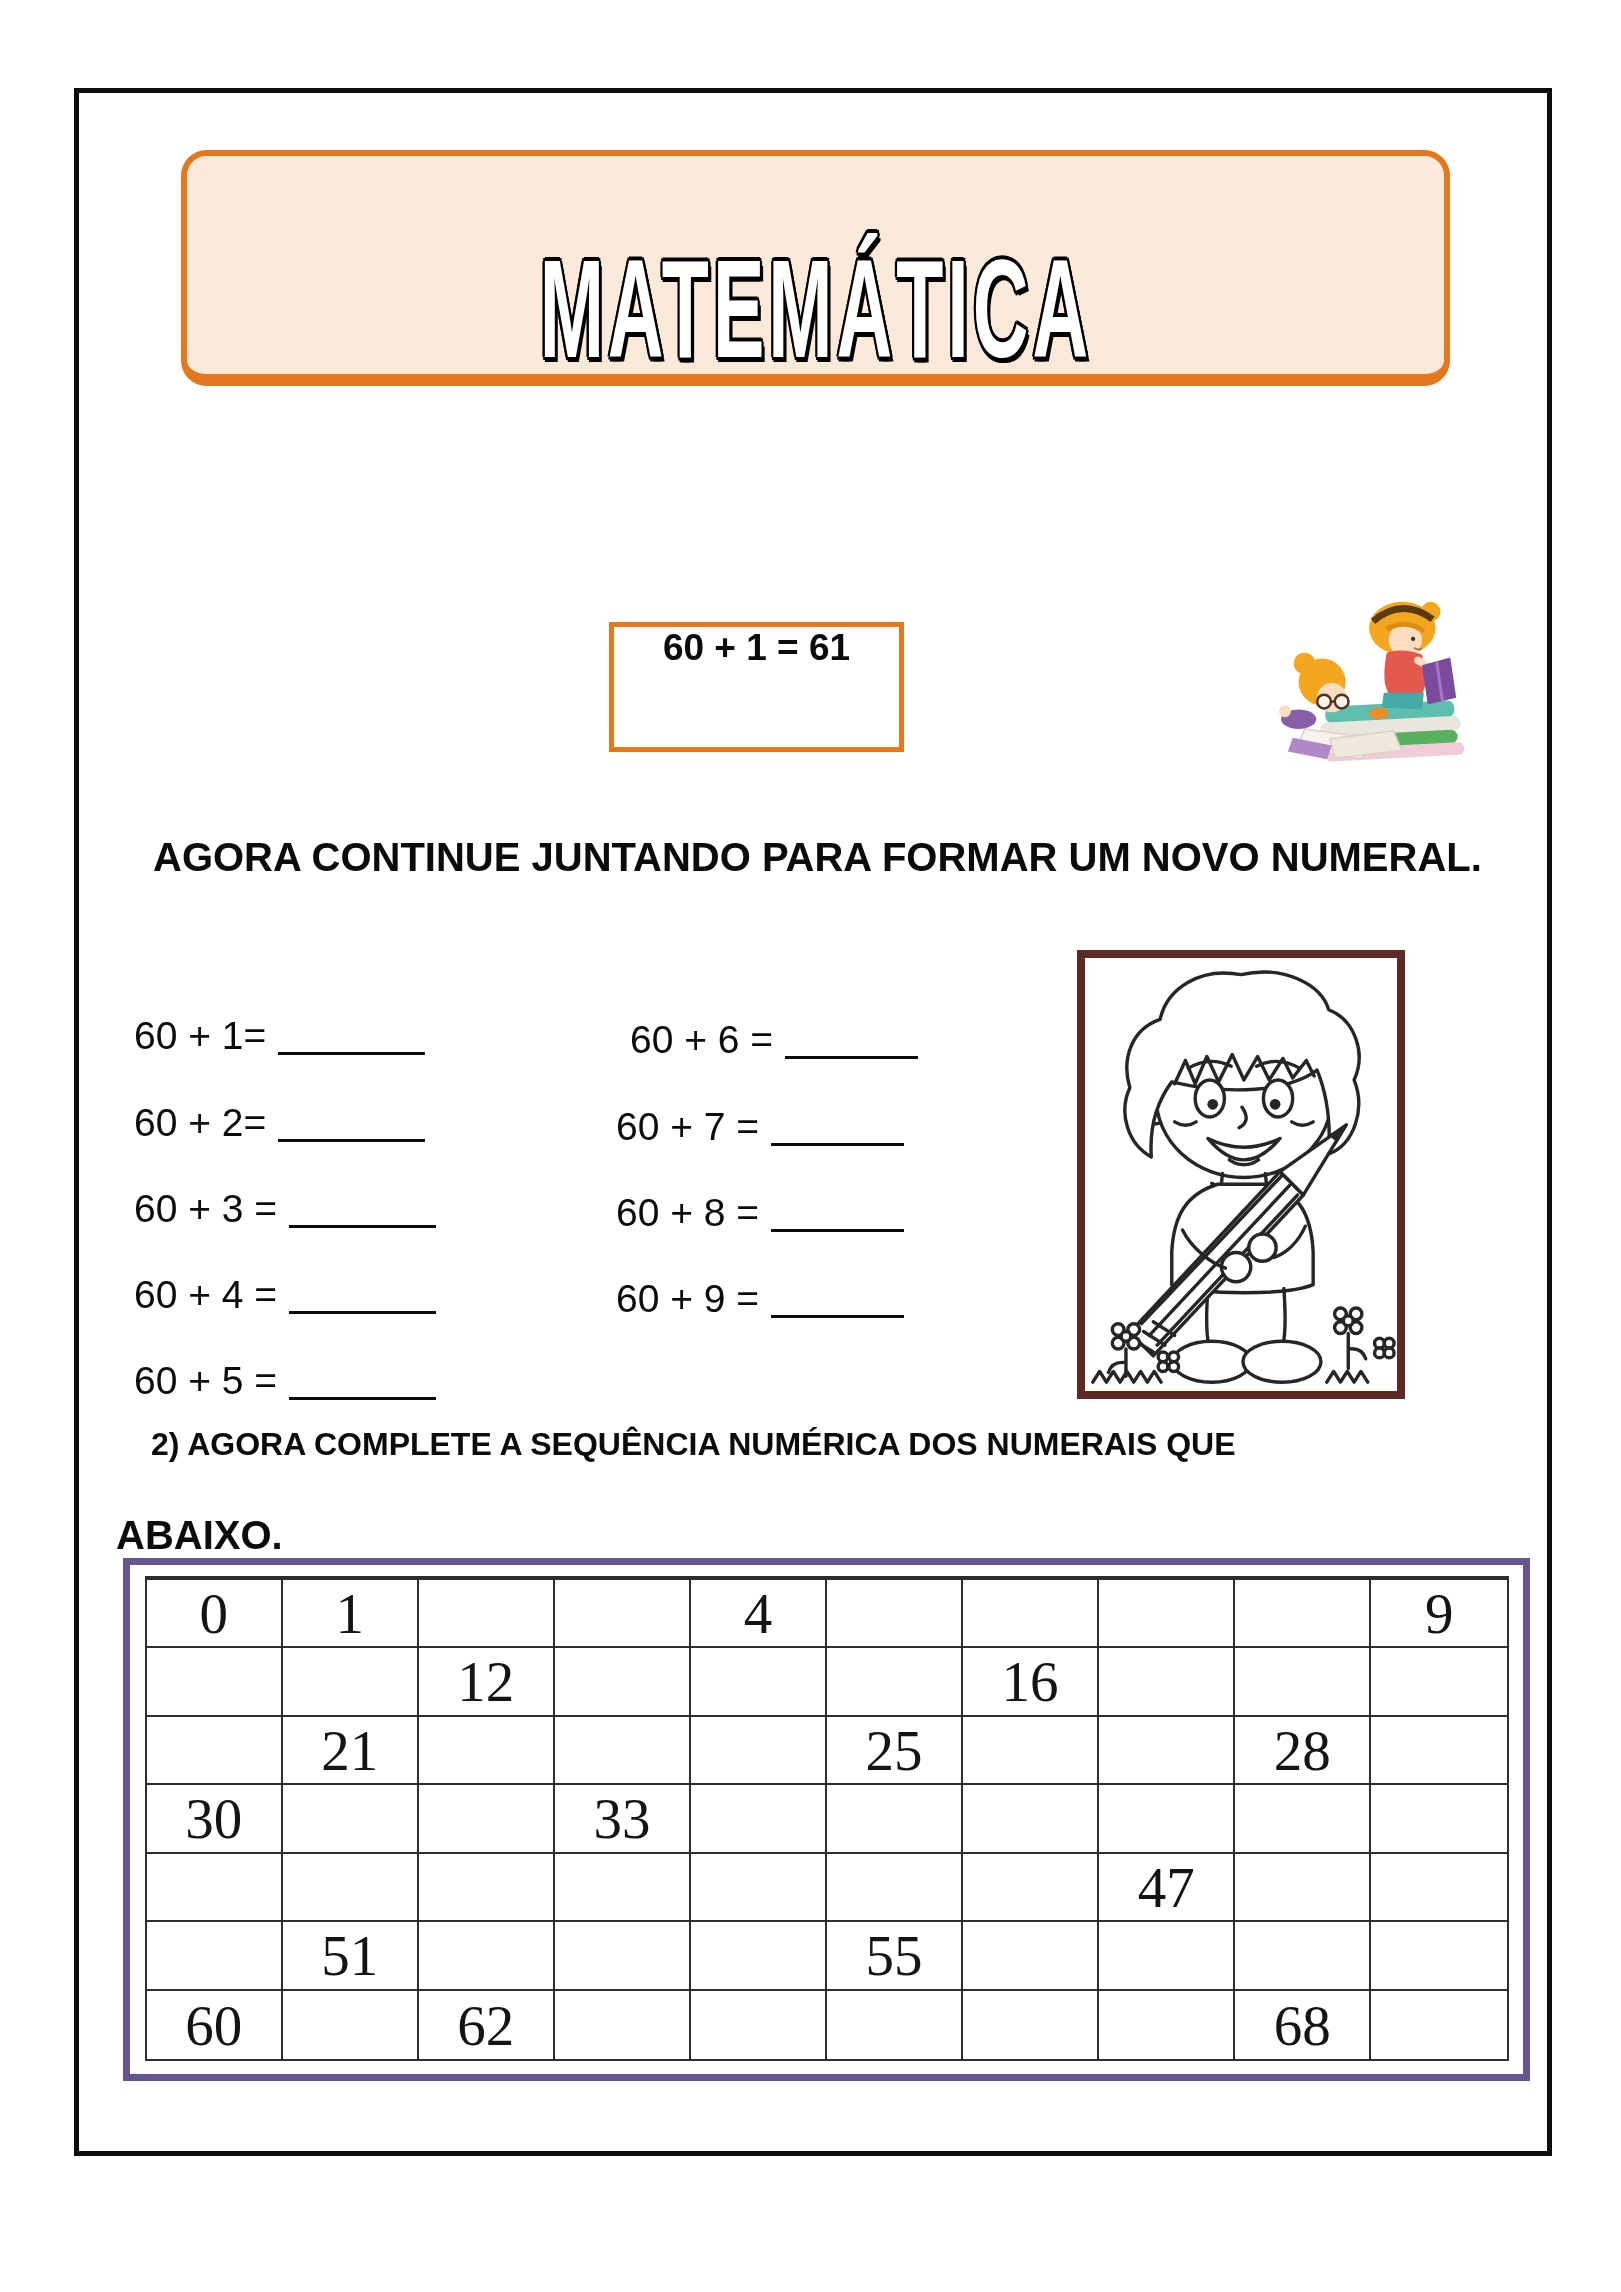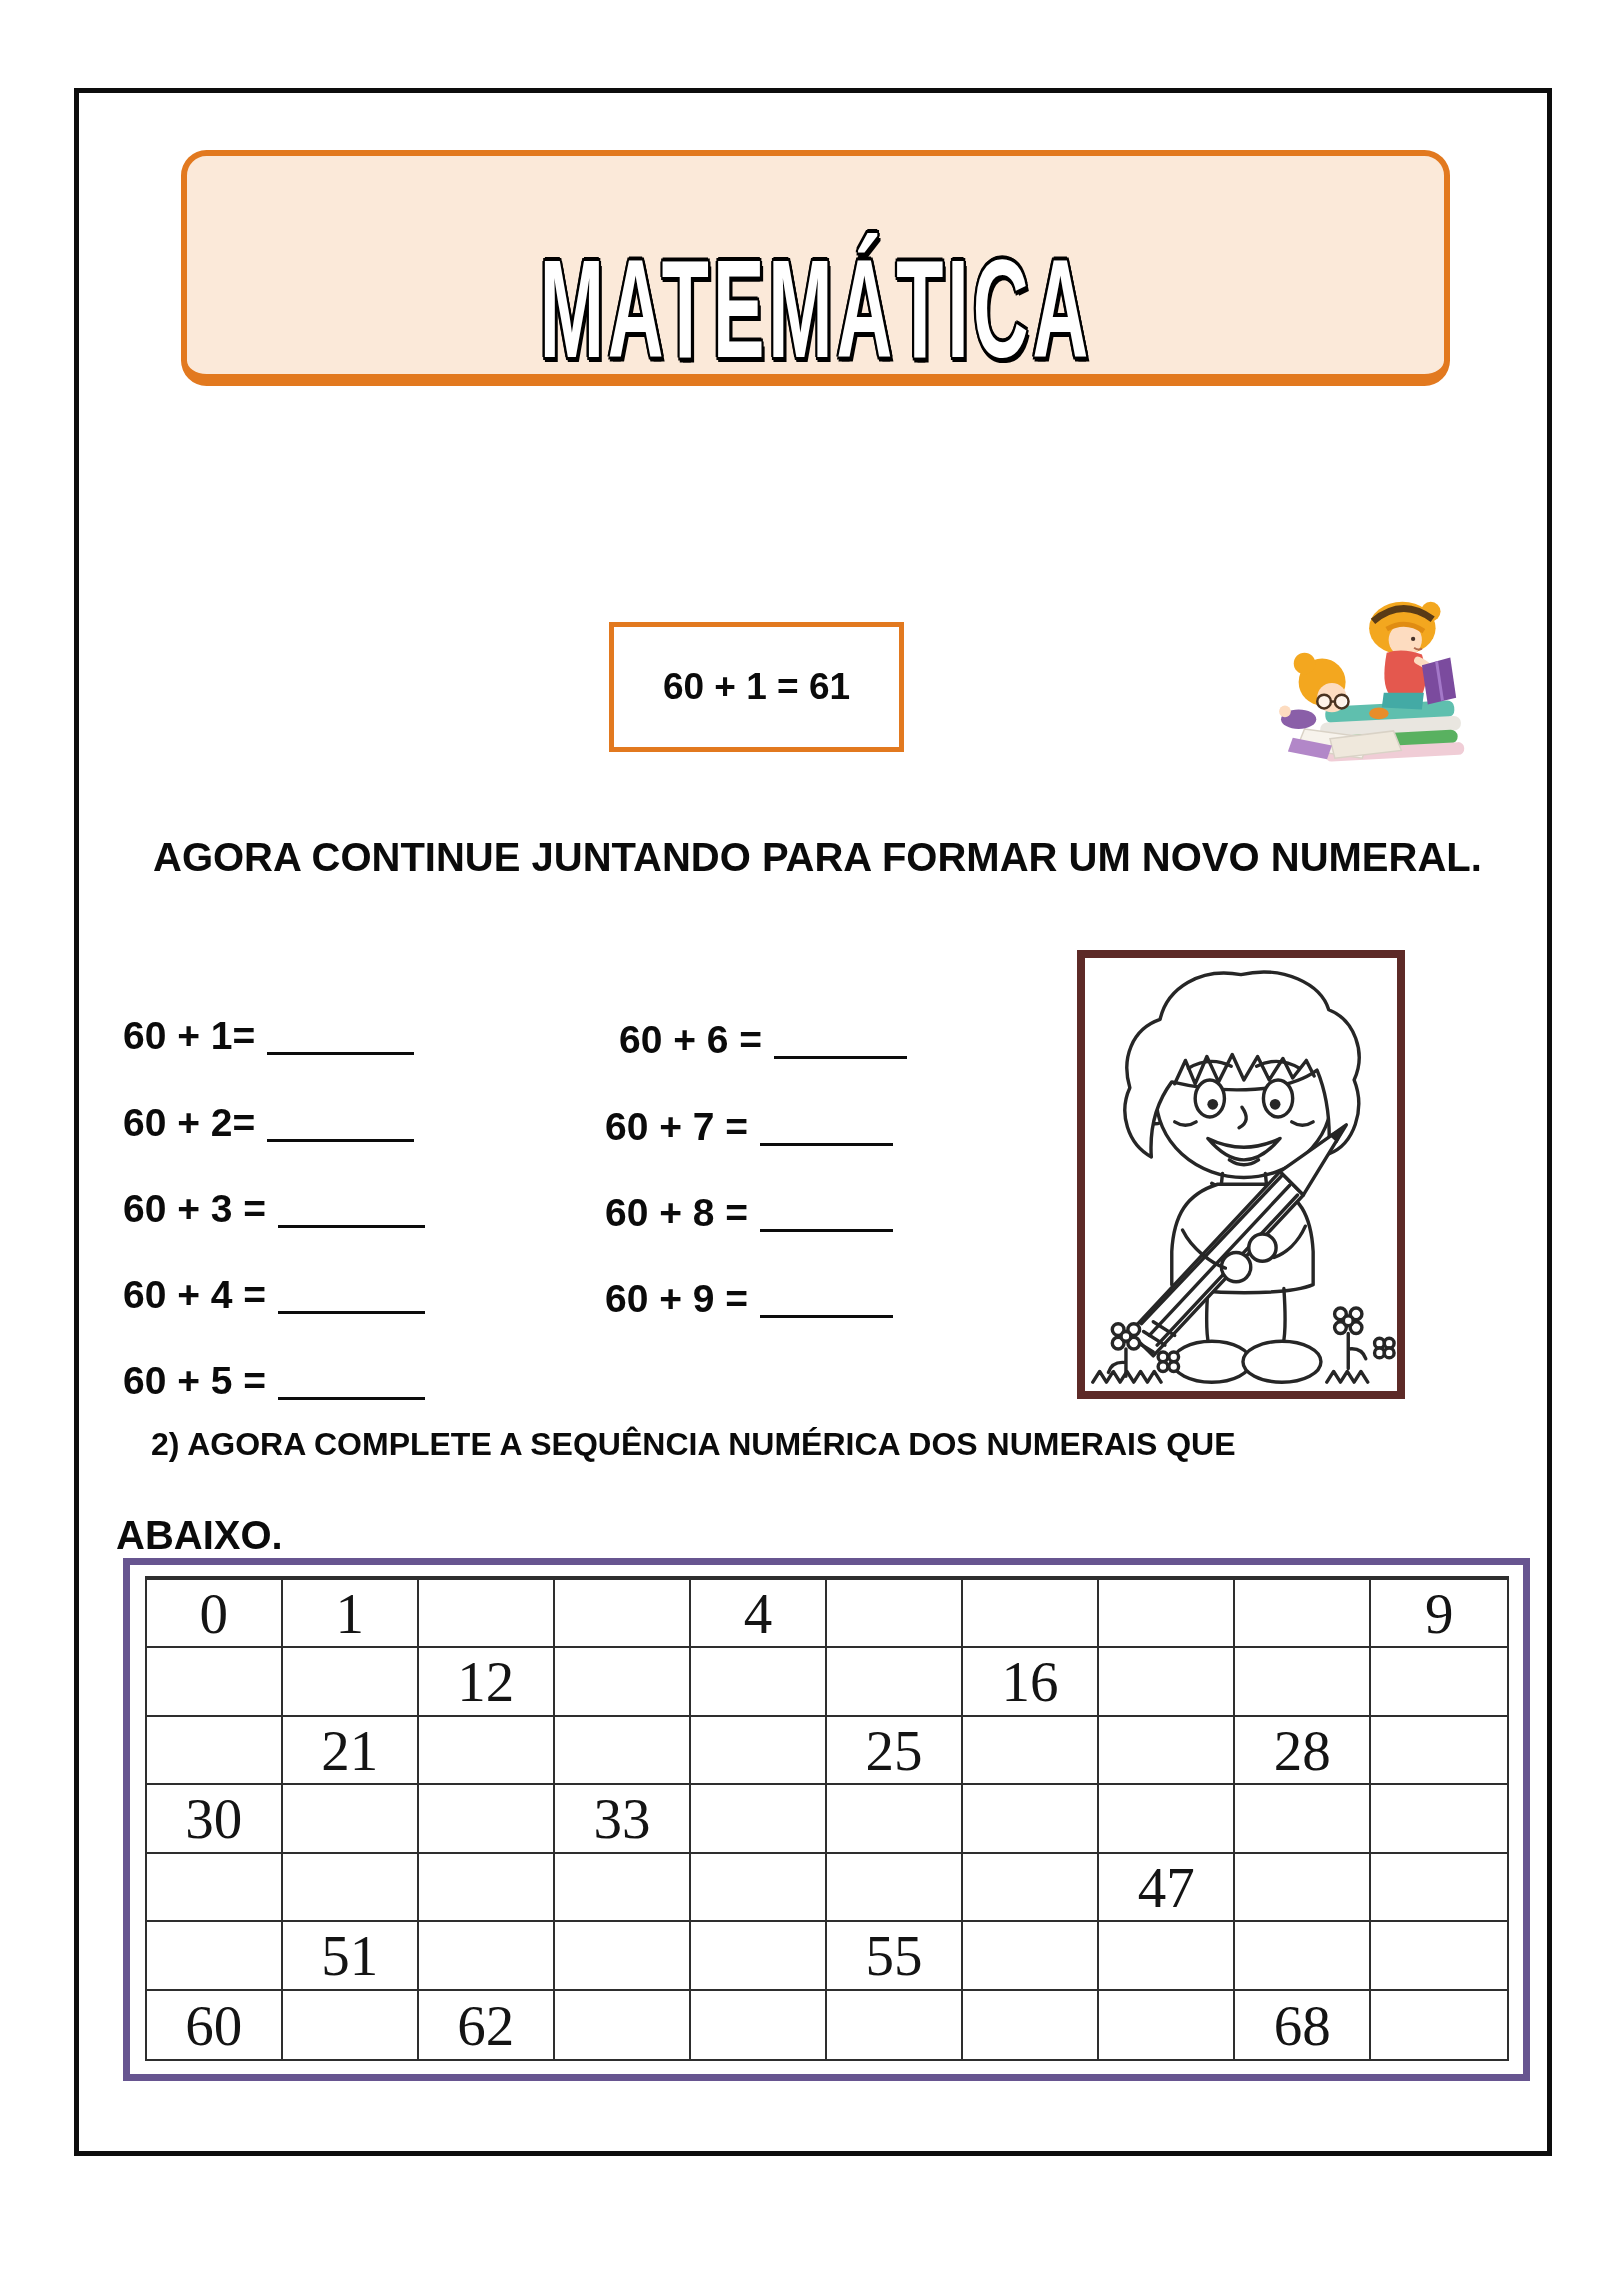--- a/index.html
+++ b/index.html
@@ -14,23 +14,23 @@
           letter-spacing:4.9px;white-space:nowrap;transform:scale(0.82,1.48);transform-origin:50% 88%;
           text-shadow:-2.9px 0 #000,2.9px 0 #000,0 -2.9px #000,0 2.9px #000,-2px -2px #000,2px -2px #000,-2px 2px #000,2px 2px #000,3.9px 2.9px #000;}
   
   .h-bold{position:absolute;font-weight:bold;font-size:39px;line-height:1.15;white-space:nowrap;letter-spacing:0px;}
   .h1{left:75px;top:369px;}
   .instr{left:74px;top:741px;font-size:40px;}
   .h2a{left:37px;top:1333px;font-size:32px;margin-left:35px;}
   .h2b{left:37px;top:1419px;font-size:40px;}
   
   .example-box{position:absolute;left:530px;top:529px;width:285px;height:120px;border:5.9px solid #e2791f;
-          display:flex;align-items:center;justify-content:center;font-weight:bold;font-size:37px;}
-  
-  .ex{position:absolute;font-weight:bold;font-size:39px;white-space:nowrap;}
+          display:flex;justify-content:center;font-weight:bold;font-size:37px;}
+  
+  .ex{position:absolute;font-weight:normal;font-size:39px;white-space:nowrap;margin-left:11px;}
   .blank{display:inline-block;width:147px;height:9.8px;border-bottom:3.9px solid #0c0c0c;margin-left:11.8px;vertical-align:-5.9px;}
   .ex.right .blank{width:133px;}
   
   .boy-box{position:absolute;left:998px;top:857px;width:328px;height:449px;border:8.8px solid #5d2a27;
            background:#fff;box-sizing:border-box;}
   .boy-box svg{display:block;width:100%;height:100%;}
   
   .kids{position:absolute;left:1196px;top:498px;width:196px;height:181px;}
   
   .seq-box{position:absolute;left:44px;top:1465px;width:1407px;height:523px;border:7.8px solid #675590;

